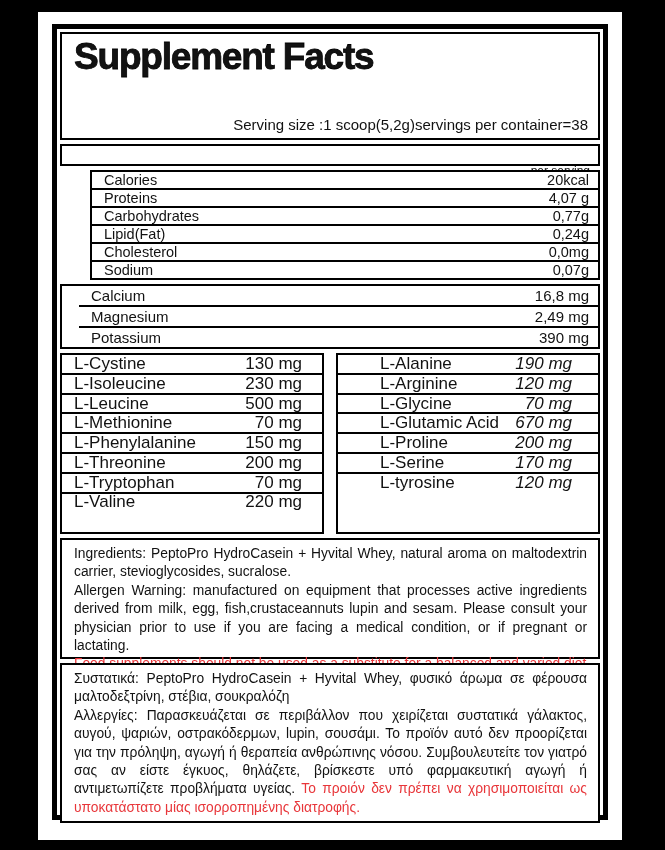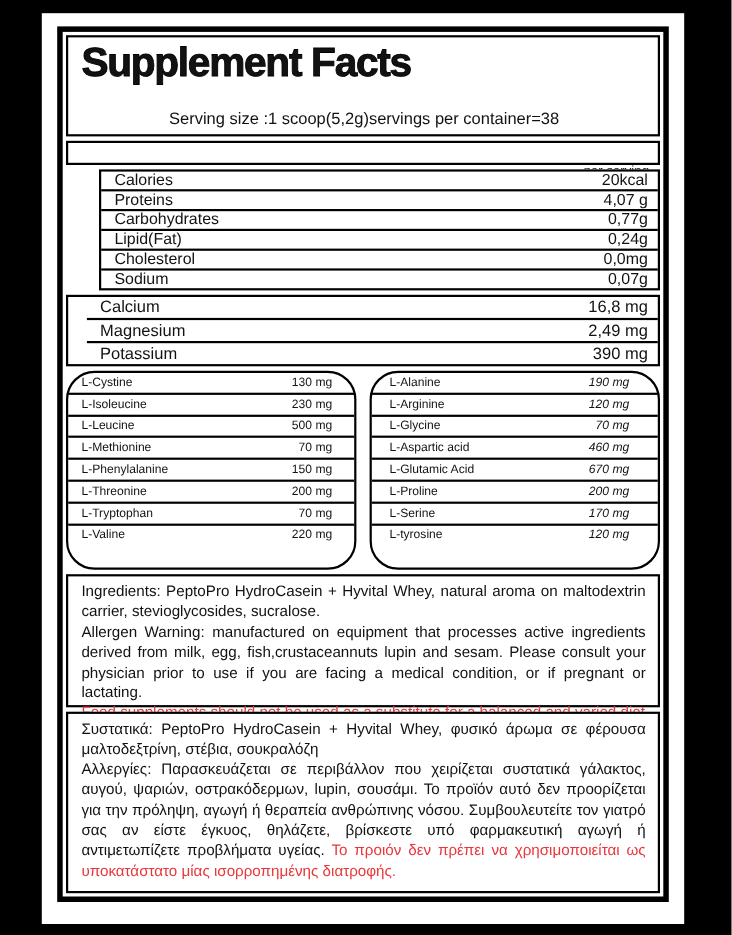--- a/index.html
+++ b/index.html
@@ -10,28 +10,28 @@
   }
   .sheet{position:absolute;left:38px;top:12px;width:584px;height:828px;background:#ffffff;}
   .panel{
     position:absolute;left:14px;top:12px;width:556px;height:796px;
     border:5px solid #000;box-sizing:border-box;padding:3px;
     display:flex;flex-direction:column;gap:4px;background:#fff;
   }
   .box{border:2px solid #000;box-sizing:border-box;flex-shrink:0;background:#fff;}
 
   
-  .header-box{height:92px;position:relative;}
+  .header-box{height:108px;position:relative;}
   .title{
     margin:4px 0 0 12px;font-size:37px;font-weight:700;letter-spacing:-1.2px;
     -webkit-text-stroke:0.8px #000;line-height:1.05;
   }
   .serving-row{
     position:absolute;left:12px;right:10px;bottom:5px;
-    display:flex;justify-content:center;font-size:15px;
+    display:flex;justify-content:flex-end;font-size:15px;
   }
 
   
   .per-serving-box{height:20px;text-align:right;font-size:12px;line-height:14px;padding:18px 8px 0 0;}
 
   
   .rows .row{
     display:flex;justify-content:space-between;align-items:center;
     border-top:2px solid #000;box-sizing:content-box;
   }
@@ -39,25 +39,25 @@
   .rows .name{padding-left:12px;}
   .rows .val{padding-right:9px;text-align:right;}
 
   .t-nutrients{height:110px;font-size:14.5px;margin-left:30px;}
   .t-nutrients .row{height:16px;}
 
   .t-minerals{height:65px;font-size:15px;padding-left:17px;}
   .t-minerals .row{height:19px;}
 
   .amino-wrap{display:flex;gap:12px;height:181px;flex-shrink:0;}
-  .amino-wrap .box{flex:1;font-size:11px;border-radius:26px;}
+  .amino-wrap .box{flex:1;font-size:17px;}
   .t-amino .row{height:17.8px;}
   .amino-left  .name{padding-left:12px;}
   .amino-left  .val{padding-right:20px;}
-  .amino-right .name{padding-left:16px;}
+  .amino-right .name{padding-left:42px;}
   .amino-right .val{padding-right:26px;font-style:italic;}
 
   
   .text-box{padding:5px 11px 4px 12px;font-size:13.8px;line-height:18.4px;text-align:justify;}
   .text-box p{margin:0;}
   .en-box{height:121px;}
   .gr-box{flex:1;}
   .red{color:#e8363a;}
   .red-line{text-align:left;}
 </style>
@@ -163,24 +163,20 @@
           </div>
         <div class="row">
             <span class="name">L-Arginine</span>
             <span class="val">120 mg</span>
           </div>
         <div class="row">
             <span class="name">L-Glycine</span>
             <span class="val">70 mg</span>
           </div>
         <div class="row">
-            <span class="name">L-Aspartic  acid</span>
-            <span class="val">460 mg</span>
-          </div>
-        <div class="row">
             <span class="name">L-Glutamic Acid</span>
             <span class="val">670 mg</span>
           </div>
         <div class="row">
             <span class="name">L-Proline</span>
             <span class="val">200 mg</span>
           </div>
         <div class="row">
             <span class="name">L-Serine</span>
             <span class="val">170 mg</span>

